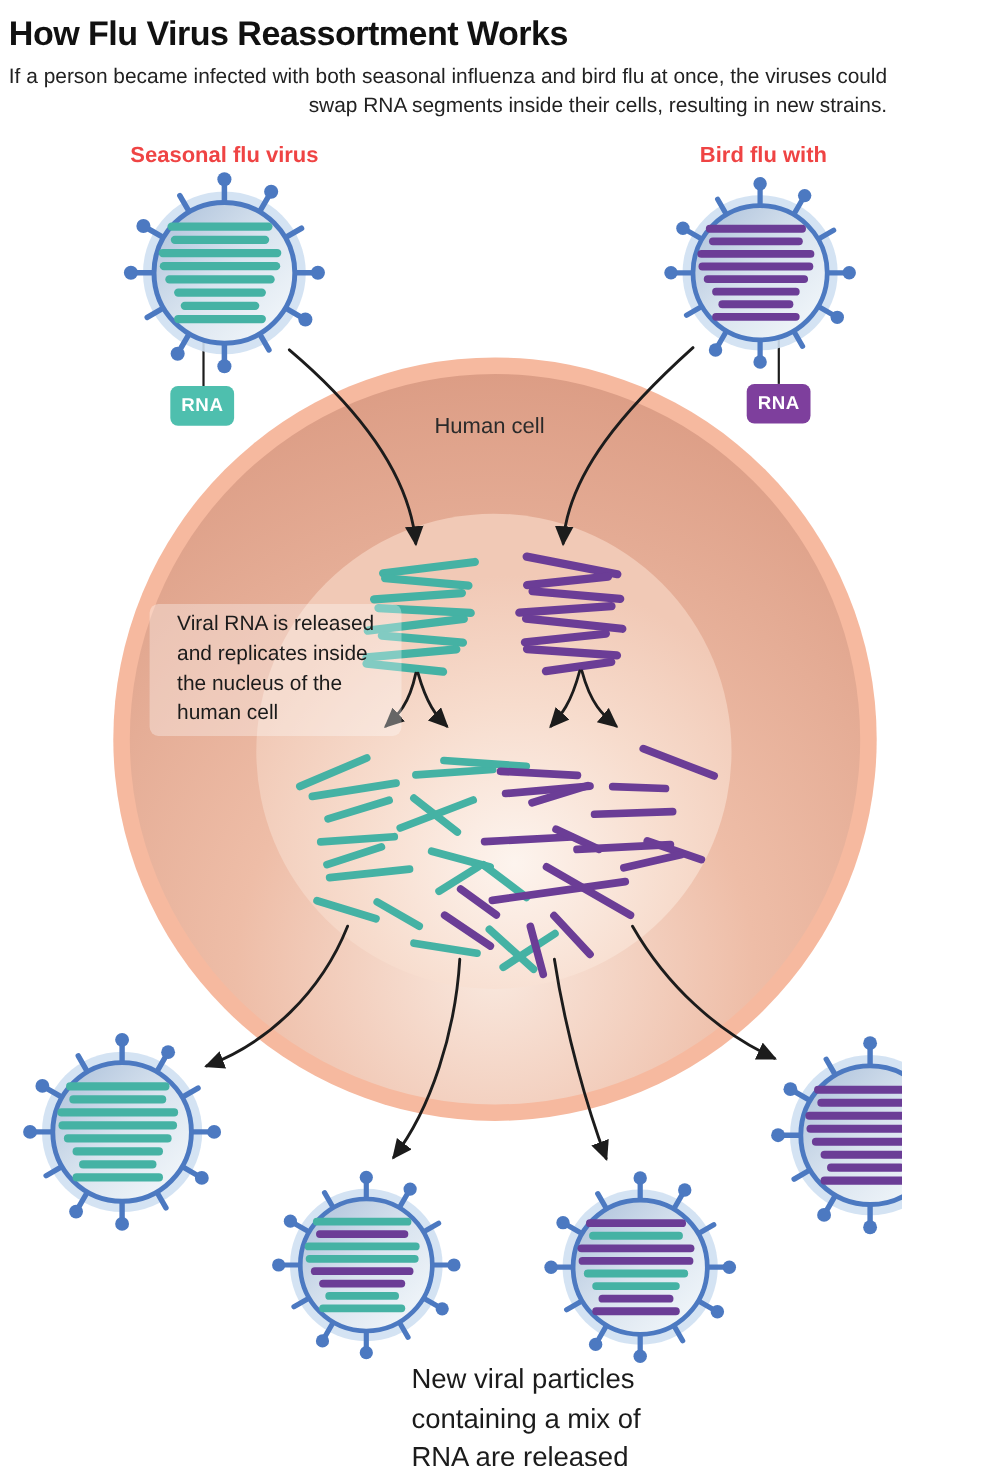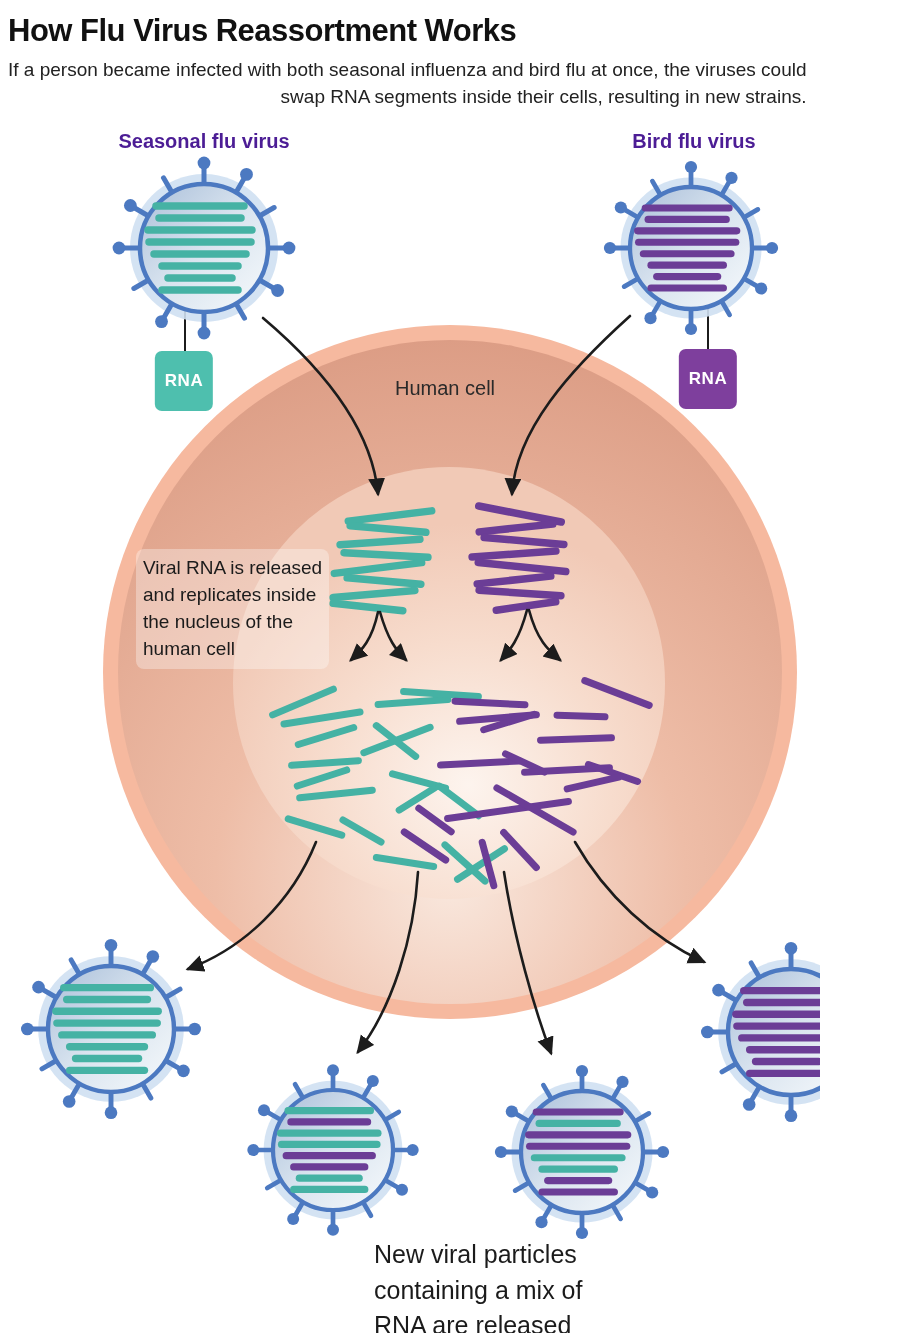--- a/index.html
+++ b/index.html
@@ -3,27 +3,27 @@
 <meta charset="utf-8">
 <style>
   html,body{margin:0;padding:0;background:#ffffff;}
   .page{position:relative;width:820px;height:1333px;background:#ffffff;overflow:hidden;
         font-family:"Liberation Sans", sans-serif;color:#1b1b1b;}
   svg.canvas{position:absolute;left:0;top:0;width:900px;height:1333px;}
   h1.title{position:absolute;left:8px;top:13px;margin:0;font-size:31px;font-weight:700;
            letter-spacing:-0.5px;color:#111;}
   .subtitle{position:absolute;left:8px;top:57px;margin:0;font-size:19px;line-height:1.4;
             color:#222;white-space:pre-line;text-align:right;}
-  .vlabel{position:absolute;top:130px;transform:translateX(-50%);font-size:20px;font-weight:700;color:#4c1d95;white-space:nowrap;}
+  .vlabel{position:absolute;top:130px;transform:translateX(-50%);font-size:20px;font-weight:700;color:#ef4444;white-space:nowrap;}
   .cell-label{position:absolute;top:377px;transform:translateX(-50%);font-size:20px;color:#2a2a2a;white-space:nowrap;}
   .ann{position:absolute;font-size:19px;line-height:1.42;color:#1b1b1b;white-space:pre-line;
-       background:rgba(255,255,255,0.33);border-radius:8px;padding:6px 7px;}
+       background:rgba(255,255,255,0.33);border-radius:8px;padding:6px 25px;}
   .caption{position:absolute;left:374px;top:1237px;font-size:25px;line-height:1.42;color:#1b1b1b;white-space:pre-line;}
   .badge{position:absolute;transform:translateX(-50%);color:#fff;font-weight:700;font-size:17px;
-         padding:20px 10px;border-radius:7px;letter-spacing:0.5px;}
+         padding:8px 10px;border-radius:7px;letter-spacing:0.5px;}
 </style>
 </head>
 <body>
 
 <div class="page">
 
   <h1 class="title">How Flu Virus Reassortment Works</h1>
   <p class="subtitle">If a person became infected with both seasonal influenza and bird flu at once, the viruses could
 swap RNA segments inside their cells, resulting in new strains.</p>
 
@@ -319,21 +319,21 @@
           <line x1="736.859375" y1="1026.09375" x2="837.265625" y2="1026.09375" stroke="#6b3d96" stroke-width="7.3828125" stroke-linecap="round"></line>
           <line x1="741.78125" y1="1037.90625" x2="832.34375" y2="1037.90625" stroke="#6b3d96" stroke-width="7.3828125" stroke-linecap="round"></line>
           <line x1="749.65625" y1="1049.71875" x2="824.46875" y2="1049.71875" stroke="#6b3d96" stroke-width="7.3828125" stroke-linecap="round"></line>
           <line x1="755.5625" y1="1061.53125" x2="818.5625" y2="1061.53125" stroke="#6b3d96" stroke-width="7.3828125" stroke-linecap="round"></line>
           <line x1="749.65625" y1="1073.34375" x2="824.46875" y2="1073.34375" stroke="#6b3d96" stroke-width="7.3828125" stroke-linecap="round"></line>
         </g>
       </g>
   </svg>
 
   <div class="vlabel" style="left:204px">Seasonal flu virus</div>
-  <div class="vlabel" style="left:694px">Bird flu virus</div>
+  <div class="vlabel" style="left:694px">Bird flu with</div>
   <div class="cell-label" style="left:445px">Human cell</div>
 
   <div class="ann" style="left:136px;top:549px">Viral RNA is released
 and replicates inside
 the nucleus of the
 human cell</div>
 
   <div class="badge" id="badge-seasonal" style="left: 184px; top: 351px; background: rgb(78, 191, 174);">RNA</div>
   <div class="badge" id="badge-bird" style="left: 708px; top: 349px; background: rgb(126, 63, 157);">RNA</div>
 

